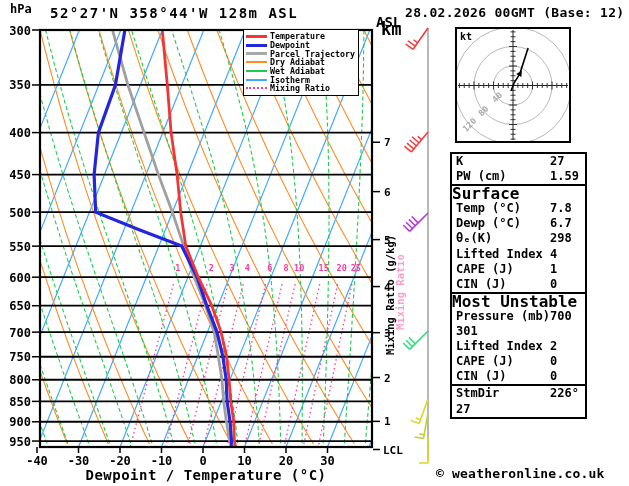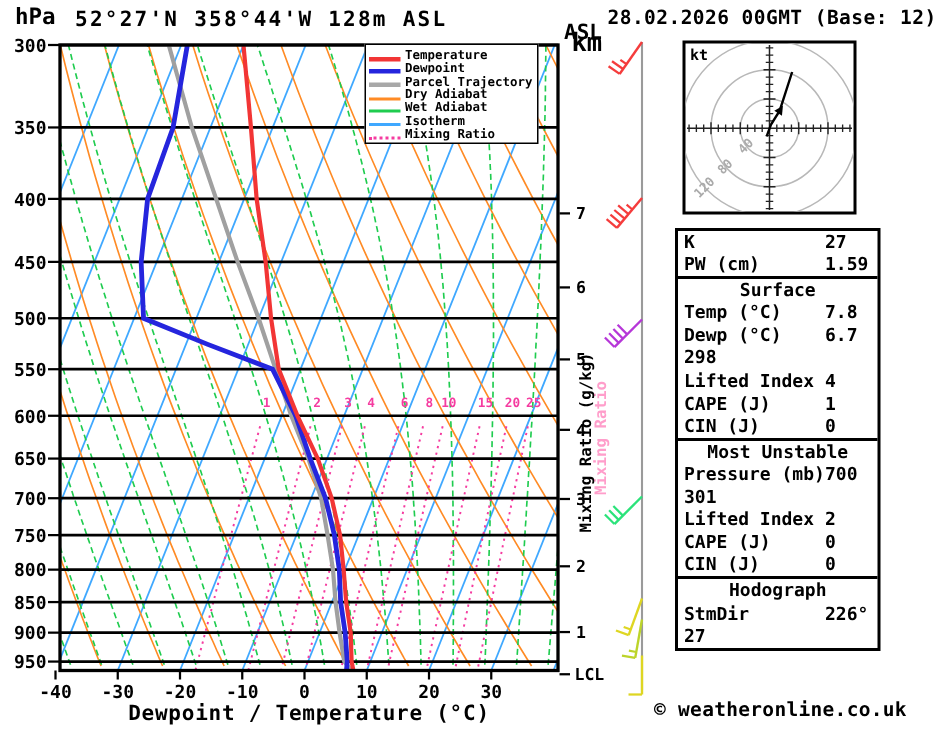--- a/index.html
+++ b/index.html
@@ -1,34 +1,34 @@
 <!DOCTYPE html>
 <html><head>
 <meta charset="utf-8">
 <style>
   html,body{margin:0;padding:0;background:#fff}
   .page{position:relative;width:629px;height:486px;background:#fff;overflow:hidden;
         font-family:"DejaVu Sans Mono",monospace;font-weight:bold;color:#000}
   .abs{position:absolute}
   #chart{position:absolute;left:0;top:0}
   svg{font-family:"DejaVu Sans Mono",monospace;font-weight:bold}
-  .hpa{left:10px;top:2px;font-size:15px}
+  .hpa{left:10px;top:2px;font-size:12px}
   .title{left:50px;top:5px;font-size:14px;letter-spacing:1.5px;white-space:nowrap}
   .km{left:381px;top:19px;font-size:17px}
   .asl{left:376px;top:14px;font-size:14px}
   .date{left:405px;top:5px;font-size:13px;letter-spacing:0.3px;white-space:nowrap}
   .legend{left:243px;top:29px;width:112px;background:#fff;border:1.5px solid #000;
           padding:2px 0 2px 2px;z-index:3}
-  .lrow{display:flex;align-items:flex-end;height:8.7px;white-space:nowrap}
+  .lrow{display:flex;align-items:center;height:8.7px;white-space:nowrap}
   .lswatch{display:inline-block;width:21px;flex:0 0 21px;height:0;margin-right:3px}
   .llabel{font-size:8.3px;line-height:8.3px}
   .indices{left:450px;top:152px;width:133px;border:2px solid #000;background:#fff;z-index:3}
   .isec{border-top:2px solid #000}
   .isec:first-child{border-top:none}
-  .ihead{text-align:center;height:15.1px;line-height:15.1px;font-size:12px}
+  .ihead{height:15.1px;line-height:15.1px;font-size:16px}
   .irow{display:flex;height:15.1px;line-height:15.1px;font-size:12px;padding-left:4px}
   .ilabel{flex:0 0 94px;white-space:nowrap}
   .ival{flex:1;white-space:nowrap}
   .copyright{left:436px;top:466px;font-size:13px;letter-spacing:0.2px;white-space:nowrap}
 </style>
 </head>
 <body>
 
 <div class="page">
   <svg id="chart" width="629" height="486">
@@ -363,20 +363,21 @@
         <div class="ihead">Surface</div>
         <div class="irow">
           <span class="ilabel">Temp (°C)</span>
           <span class="ival">7.8</span>
         </div>
         <div class="irow">
           <span class="ilabel">Dewp (°C)</span>
           <span class="ival">6.7</span>
         </div>
         <div class="irow">
+          <span class="ilabel">θₑ(K)</span>
           <span class="ival">298</span>
         </div>
         <div class="irow">
           <span class="ilabel">Lifted Index</span>
           <span class="ival">4</span>
         </div>
         <div class="irow">
           <span class="ilabel">CAPE (J)</span>
           <span class="ival">1</span>
         </div>
@@ -401,21 +402,20 @@
         <div class="irow">
           <span class="ilabel">CAPE (J)</span>
           <span class="ival">0</span>
         </div>
         <div class="irow">
           <span class="ilabel">CIN (J)</span>
           <span class="ival">0</span>
         </div>
       </div>
       <div class="isec">
-        <div class="ihead">Hodograph</div>
         <div class="irow">
           <span class="ilabel">StmDir</span>
           <span class="ival">226°</span>
         </div>
         <div class="irow">
           <span class="ival">27</span>
         </div>
       </div>
     </div>
   <div class="abs copyright">© weatheronline.co.uk</div>

